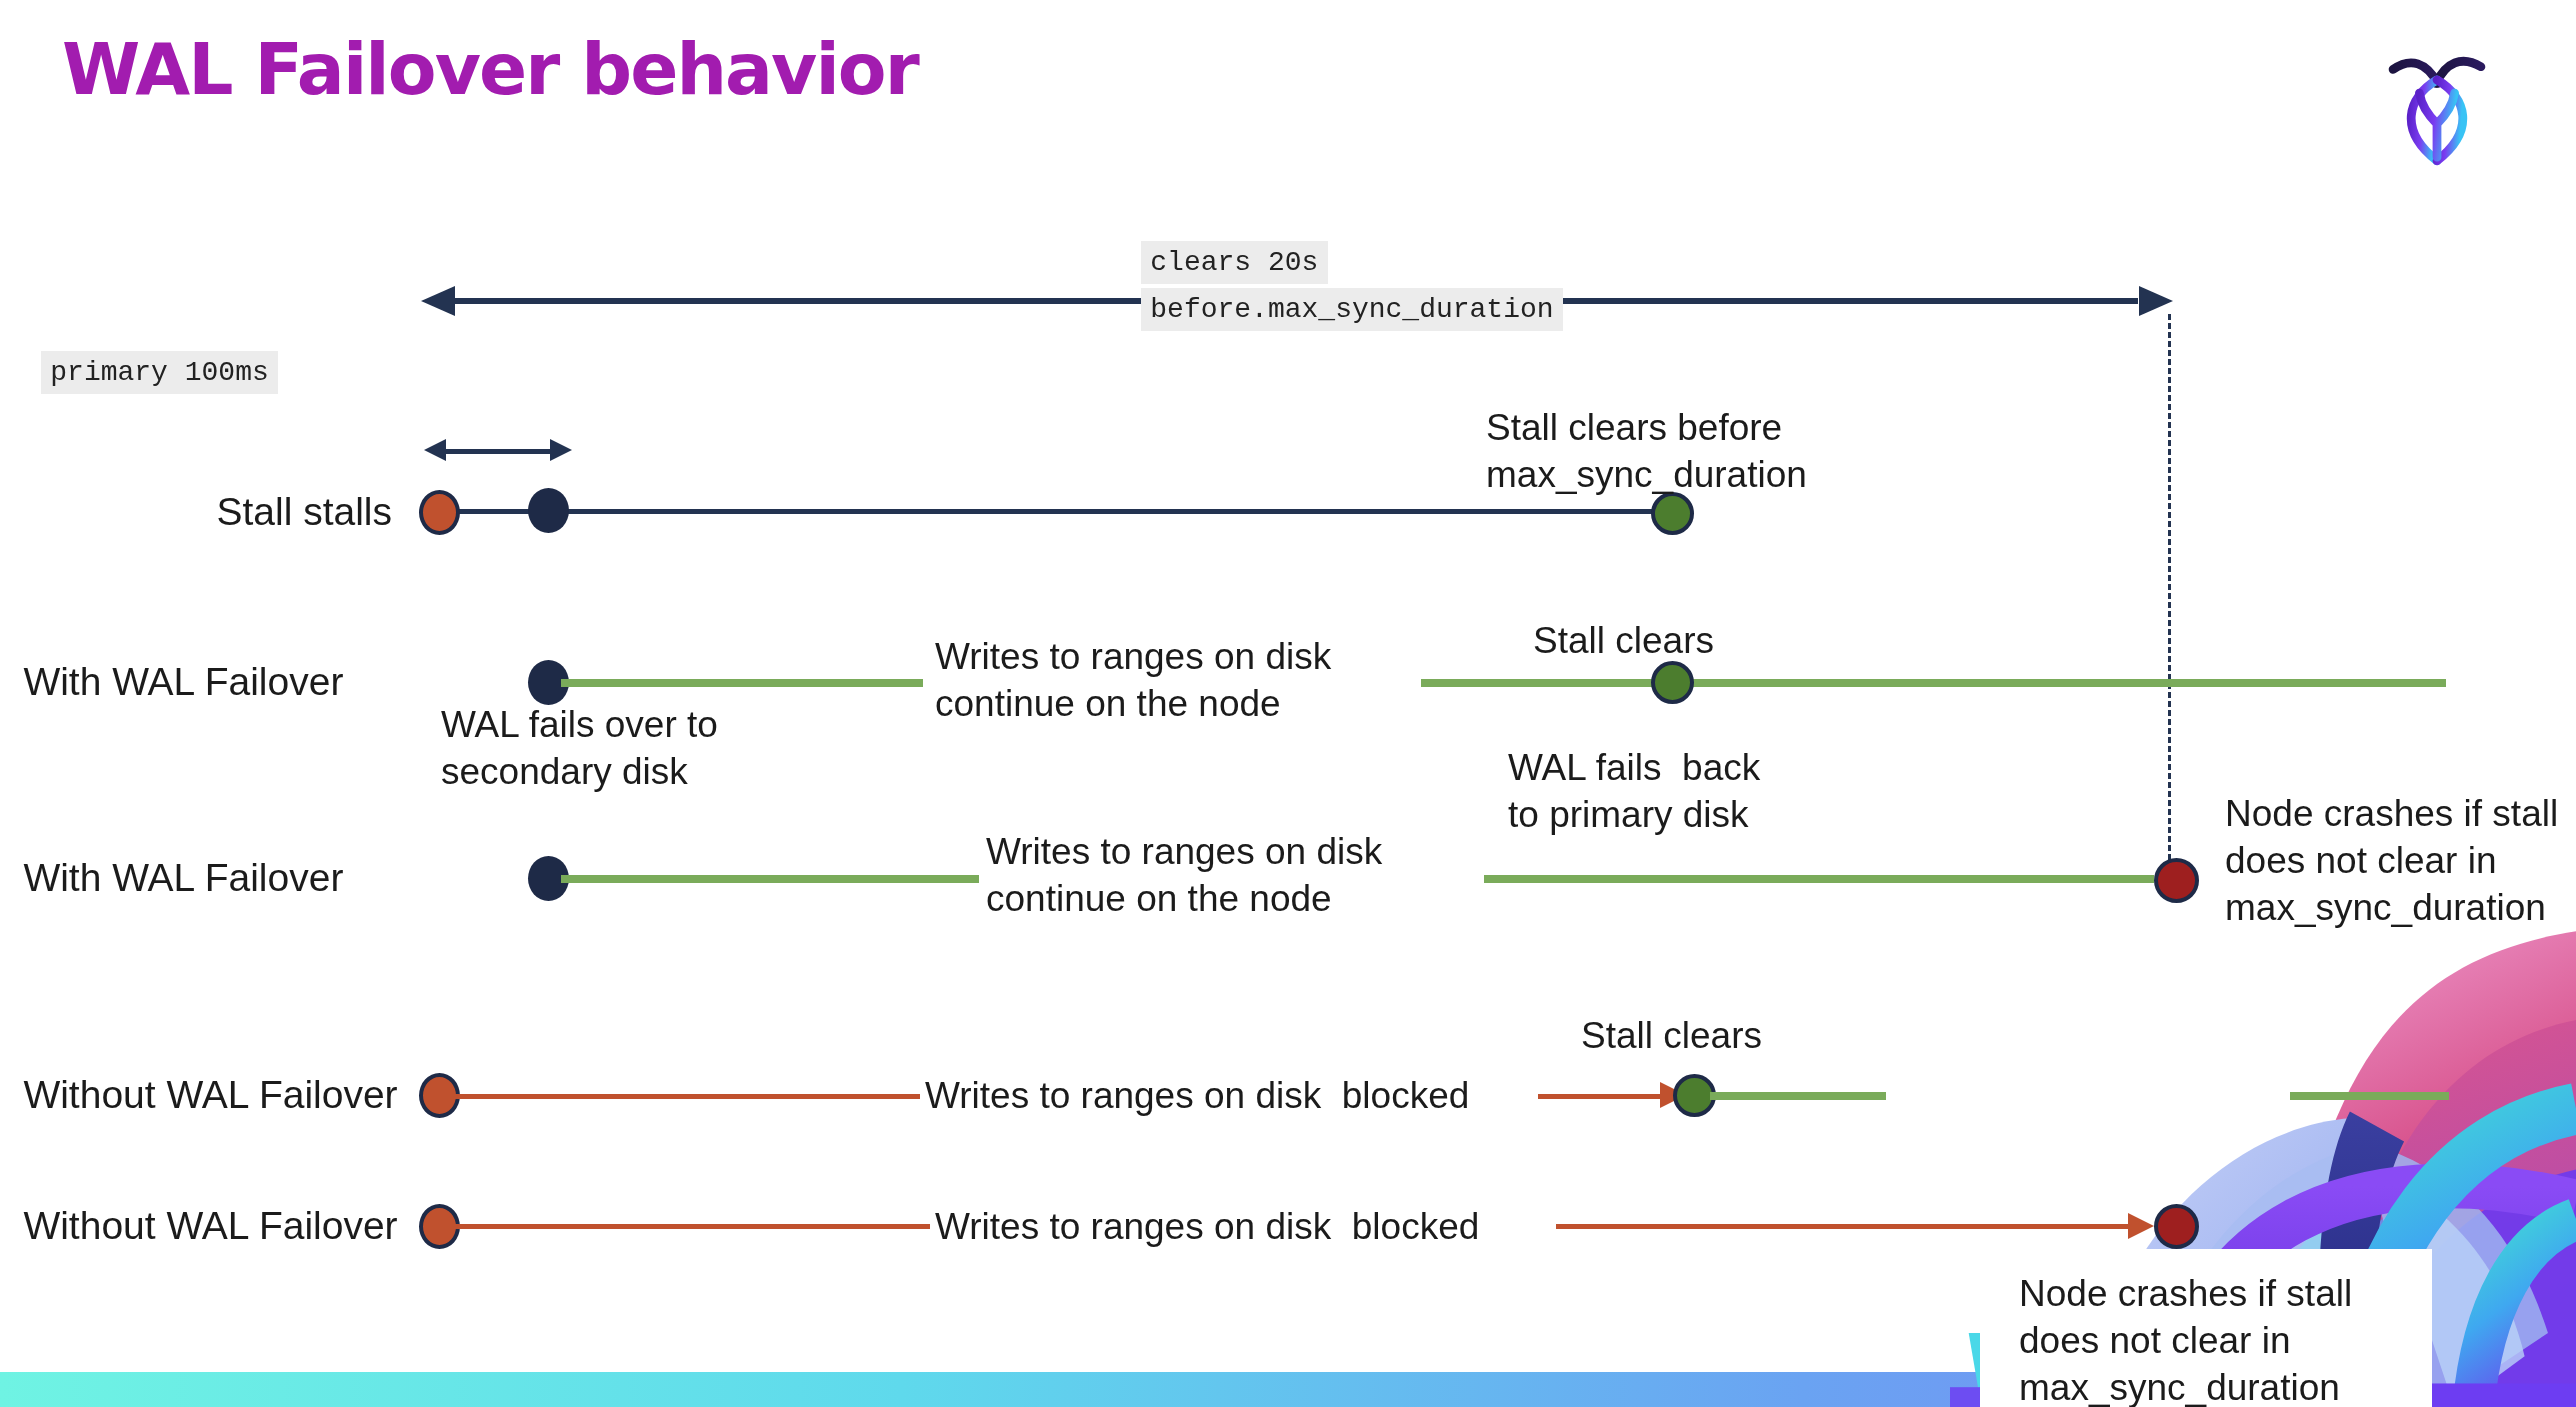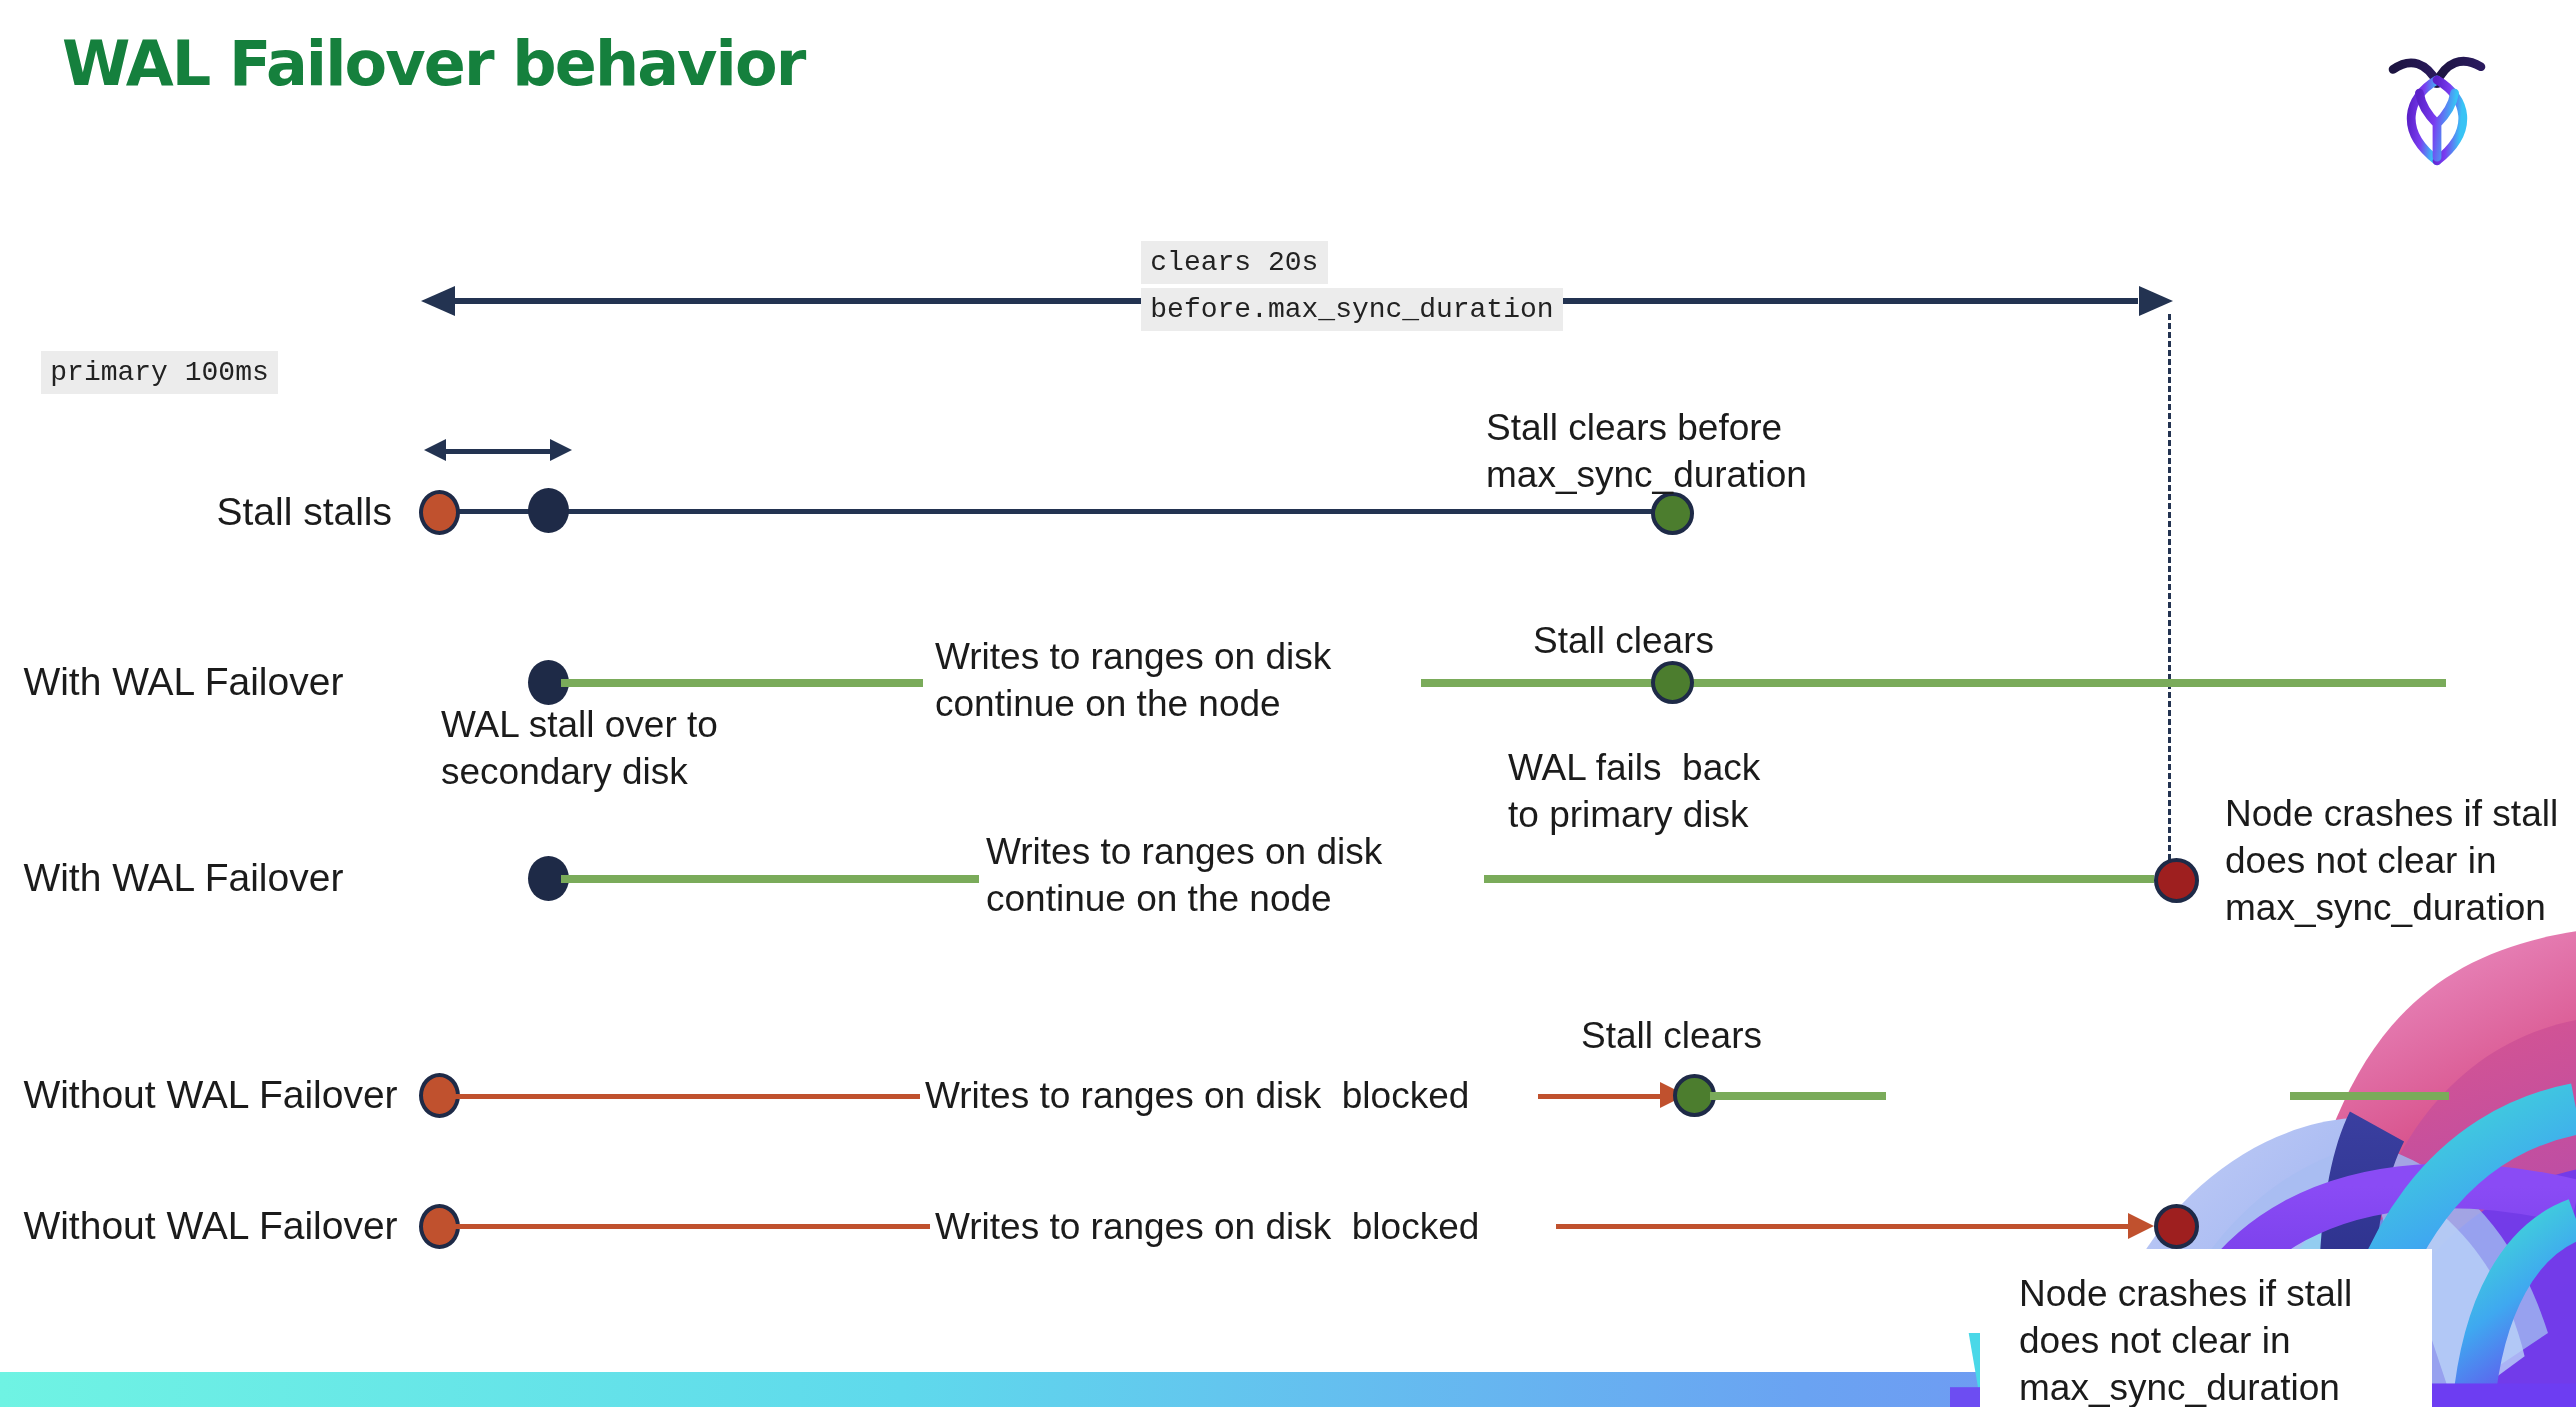--- a/index.html
+++ b/index.html
@@ -1,19 +1,19 @@
 <!DOCTYPE html>
 <html style="font-size:15px"><head>
 <meta charset="utf-8">
 <style>
   html,body{margin:0;padding:0;background:#ffffff;}
   #canvas{position:relative;width:2576px;height:1408px;background:#ffffff;overflow:hidden;
           font-family:"Liberation Sans",sans-serif;color:#1b1b1b;}
   .abs{position:absolute;}
-  .title{font-size:62px;font-weight:800;letter-spacing:-1.9px;color:#15803d;line-height:1.3;
+  .title{font-size:71px;font-weight:800;letter-spacing:-1.9px;color:#a21caf;line-height:1.3;
          font-family:"DejaVu Sans","Liberation Sans",sans-serif;}
   .row-label{font-size:39px;line-height:45px;white-space:nowrap;z-index:5;}
   .note{font-size:37px;line-height:47px;white-space:pre-wrap;z-index:5;}
   .note-left{text-align:left;}
   .mono-chip{display:table;font-family:"Liberation Mono","DejaVu Sans Mono",monospace;
              font-size:28px;line-height:36px;background:#ececec;color:#222;
              padding:3.7px 9.3px;margin-bottom:3.7px;white-space:pre;z-index:10;position:relative;}
   .hline{position:absolute;z-index:4;}
   .navy-line{background:#233351;height:4.7px;}
   .navy-line-thick{background:#233351;height:5.6px;}
@@ -89,21 +89,21 @@
   <div class="abs row-label" style="left:23.4px;top:659px;">With WAL Failover</div>
   <div class="dot dot-navy" style="left:528px;top:660px;"></div>
   <div class="hline green-line" style="left:561px;top:679px;width:362px;"></div>
   <div class="abs note" style="left:935px;top:633px;width:435px;">Writes to ranges on disk
 continue on the node</div>
   <div class="hline green-line" style="left:1421px;top:679px;width:1025px;"></div>
   <div class="dot dot-green" style="left:1651px;top:661px;"></div>
   <div class="abs note" style="left:1533px;top:617px;width:280px;">Stall clears</div>
   <div class="abs note" style="left:1508px;top:744px;width:374px;">WAL fails  back
 to primary disk</div>
-  <div class="abs note" style="left:441px;top:701px;width:374px;">WAL stall over to
+  <div class="abs note" style="left:441px;top:701px;width:374px;">WAL fails over to
 secondary disk</div>
 
   <div class="abs row-label" style="left:23.4px;top:855px;">With WAL Failover</div>
   <div class="dot dot-navy" style="left:528px;top:856px;"></div>
   <div class="hline green-line" style="left:561px;top:875px;width:418px;"></div>
   <div class="abs note" style="left:986px;top:828px;width:430px;">Writes to ranges on disk
 continue on the node</div>
   <div class="hline green-line" style="left:1484px;top:875px;width:670px;"></div>
   <div class="dot dot-darkred" style="left:2154px;top:858px;"></div>
   <div class="abs note note-left" style="left:2225px;top:790px;width:351px;">Node crashes if stall

